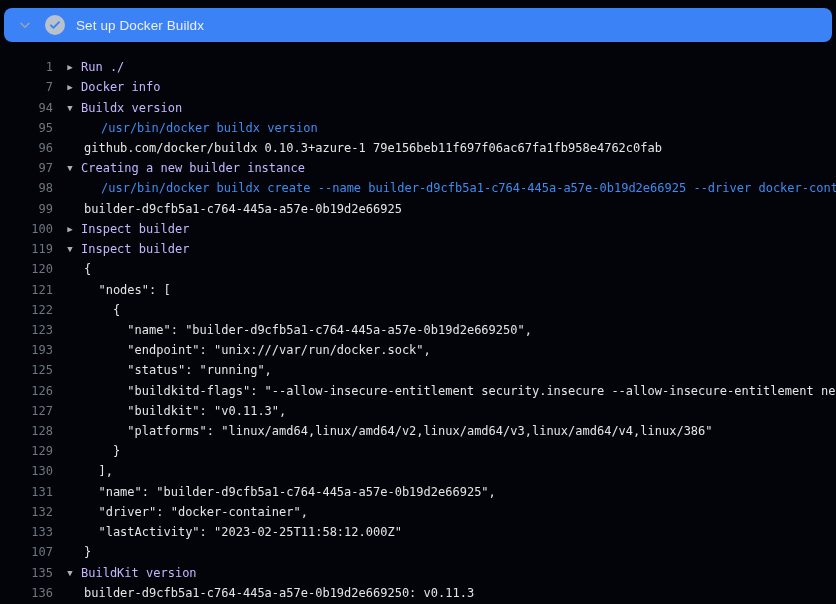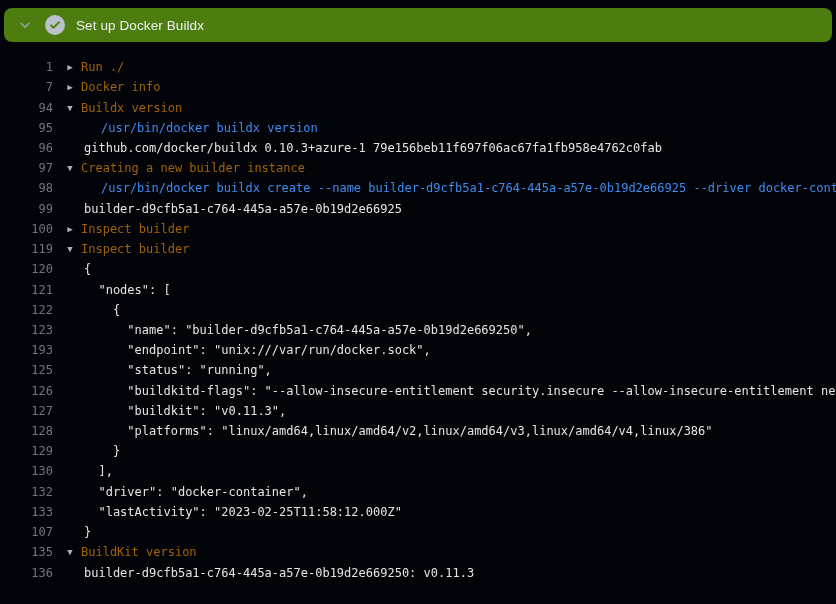--- a/index.html
+++ b/index.html
@@ -6,21 +6,21 @@
   html, body {
     width: 836px; height: 604px;
     background: #020409;
     overflow: hidden;
     font-family: "Liberation Sans", "DejaVu Sans", sans-serif;
   }
   
   .step-header {
     margin: 8px 4px 0 4px;
     height: 34px;
-    background: #4d7c0f;
+    background: #3b82f6;
     border-radius: 8px;
     display: flex;
     align-items: center;
     padding-left: 14px;
     cursor: pointer;
   }
   .chevron {
     width: 14px; height: 14px;
     display: flex; align-items: center; justify-content: center;
     flex: 0 0 auto;
@@ -59,21 +59,21 @@
   }
   .arrow {
     flex: 0 0 10px;
     margin-left: 12px;
     font-size: 9px;
     color: #a8b0ba;
     display: flex; align-items: center; justify-content: center;
   }
   .txt { margin-left: 31px; color: #e5e5e5; }
   .line.group-collapsed .txt,
-  .line.group-expanded .txt { margin-left: 6px; color: #a16207; }
+  .line.group-expanded .txt { margin-left: 6px; color: #c4b5fd; }
   .line.command .txt { color: #3f8cf0; margin-left: 48px; }
   .line.group-collapsed, .line.group-expanded { cursor: pointer; }
 </style>
 </head>
 <body>
 
 <div class="step-header">
   <span class="chevron">
     <svg width="14" height="14" viewBox="0 0 16 16">
       <path d="M3.5 6 8 10.5 12.5 6" fill="none" stroke="#9aa4b0" stroke-width="1.8" stroke-linecap="round" stroke-linejoin="round"></path>
@@ -187,20 +187,25 @@
     <span class="ln">129</span>
     
     <span class="txt">    }</span>
   </div>
     <div class="line output">
     <span class="ln">130</span>
     
     <span class="txt">  ],</span>
   </div>
     <div class="line output">
+    <span class="ln">131</span>
+    
+    <span class="txt">  "name": "builder-d9cfb5a1-c764-445a-a57e-0b19d2e66925",</span>
+  </div>
+    <div class="line output">
     <span class="ln">132</span>
     
     <span class="txt">  "driver": "docker-container",</span>
   </div>
     <div class="line output">
     <span class="ln">133</span>
     
     <span class="txt">  "lastActivity": "2023-02-25T11:58:12.000Z"</span>
   </div>
     <div class="line output">

